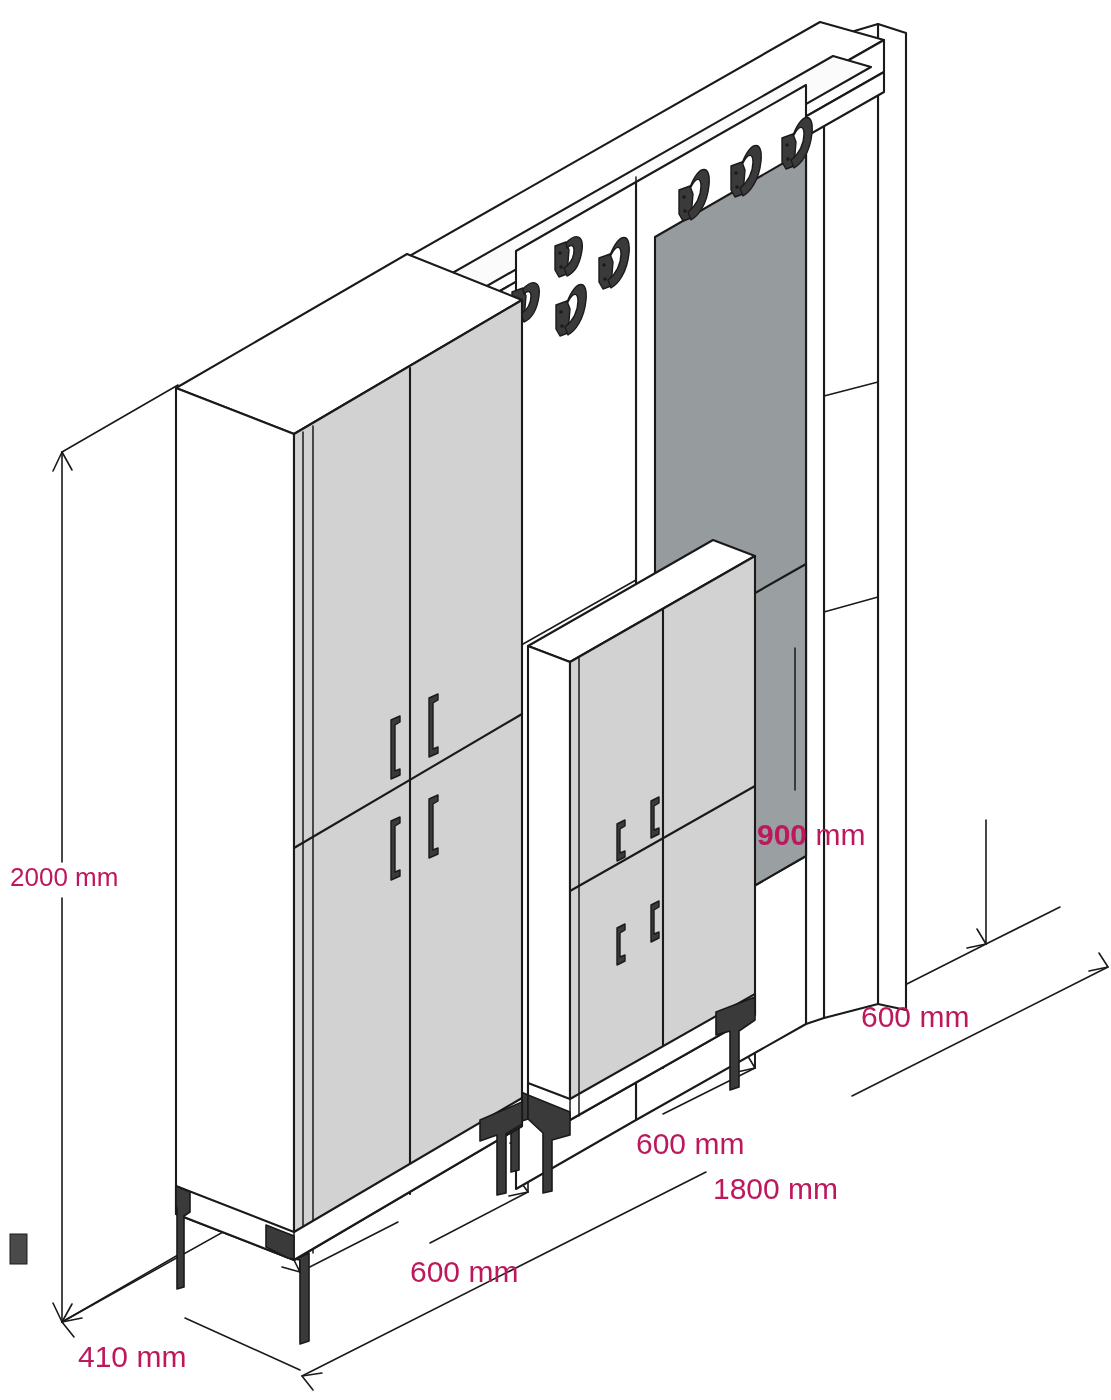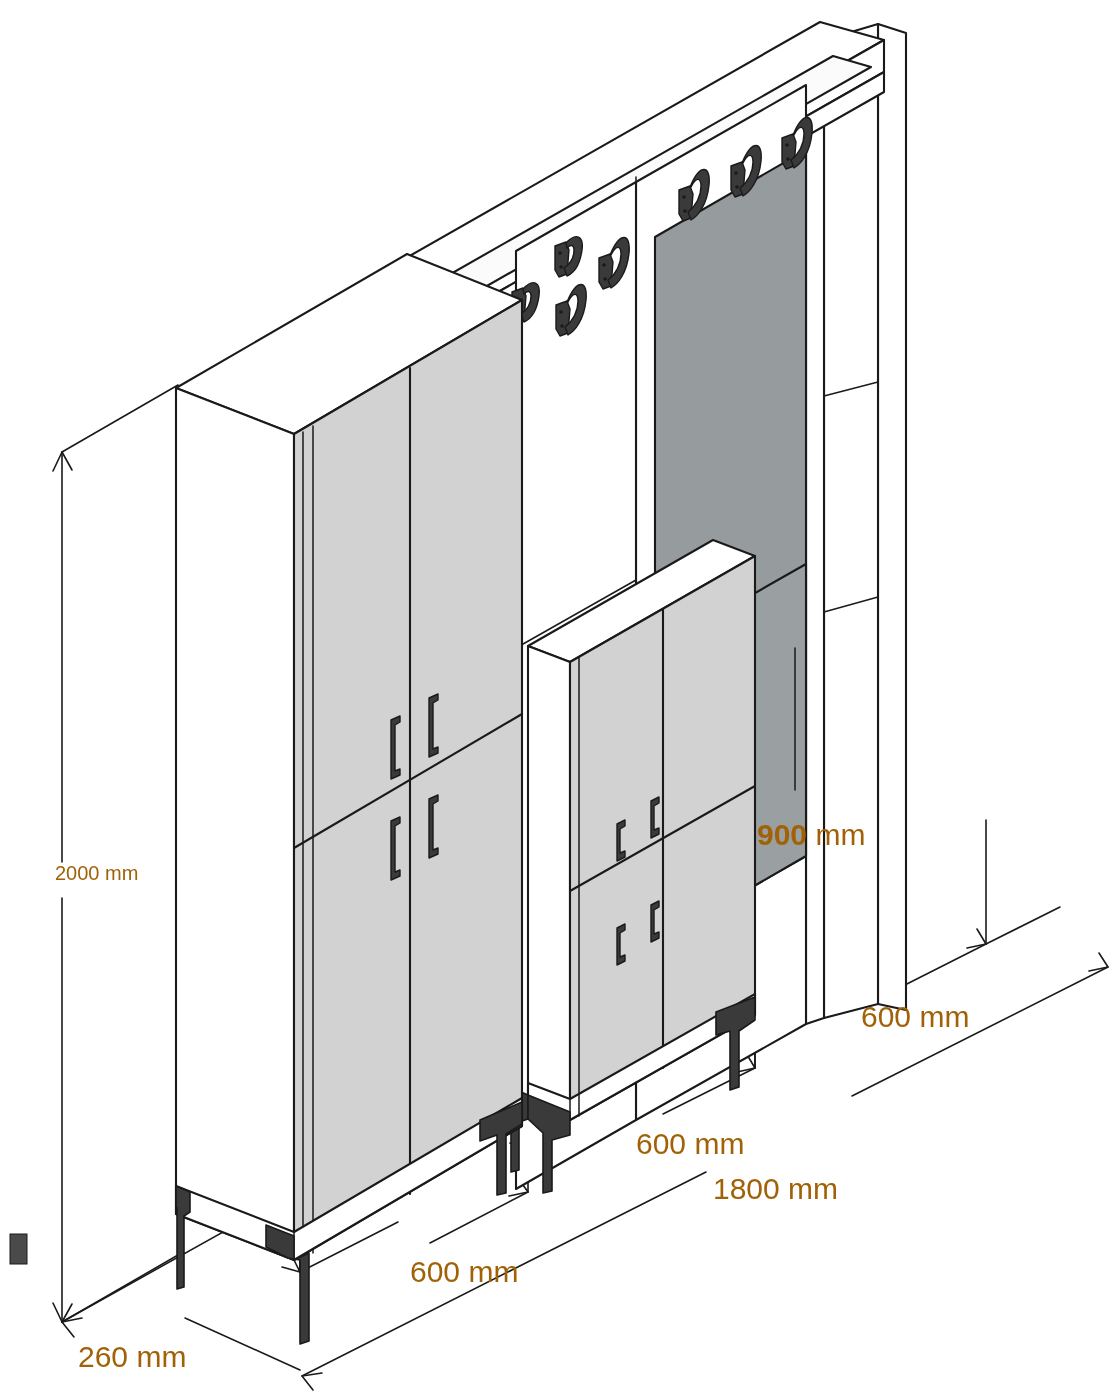--- a/index.html
+++ b/index.html
@@ -1,20 +1,20 @@
 <!DOCTYPE html>
 <html><head>
 <meta charset="utf-8">
 <style>
   html,body{margin:0;padding:0;background:#ffffff;}
   #stage{position:relative;width:1111px;height:1400px;background:#ffffff;
          font-family:"Liberation Sans","DejaVu Sans",sans-serif;overflow:hidden;}
   #art{position:absolute;left:0;top:0;width:1111px;height:1400px;}
-  .dimlabel{position:absolute;color:#a16207;white-space:nowrap;}
-  .dim-2000{left:10px;top:862px;font-size:20px;margin-left:45px;}
+  .dimlabel{position:absolute;color:#be185d;white-space:nowrap;}
+  .dim-2000{left:10px;top:862px;font-size:26px;}
   .dim-350{left:78px;top:1340px;font-size:30px;}
   .dim-600a{left:410px;top:1255px;font-size:30px;}
   .dim-600b{left:636px;top:1127px;font-size:30px;}
   .dim-1800{left:713px;top:1172px;font-size:30px;text-align:right;}
   .dim-600c{left:861px;top:1000px;font-size:30px;}
   .dim-900{left:757px;top:818px;font-size:30px;}
   .dim-900 .num{font-weight:bold;}
 </style>
 </head>
 <body>
@@ -262,21 +262,21 @@
       <g>
         <path class="leg" d="M480,1120 L522,1102 L522,1124 L506,1134 L506,1193 L497,1195 L497,1135 L480,1141 Z"></path>
       </g>
     </g>
 
     <rect x="10" y="1234" width="17" height="30" fill="#4a4a4a" stroke="#1a1a1a" stroke-width="1"></rect>
   </svg>
 
   <div class="dimlabel dim-2000">2000 mm</div>
 
-  <div class="dimlabel dim-350">260 mm</div>
+  <div class="dimlabel dim-350">410 mm</div>
 
   <div class="dimlabel dim-600a">600 mm</div>
 
   <div class="dimlabel dim-600b">600 mm</div>
 
   <div class="dimlabel dim-1800">1800 mm</div>
 
   <div class="dimlabel dim-600c">600 mm</div>
 
   <div class="dimlabel dim-900"><span class="num">900</span> <span class="unit">mm</span></div>

